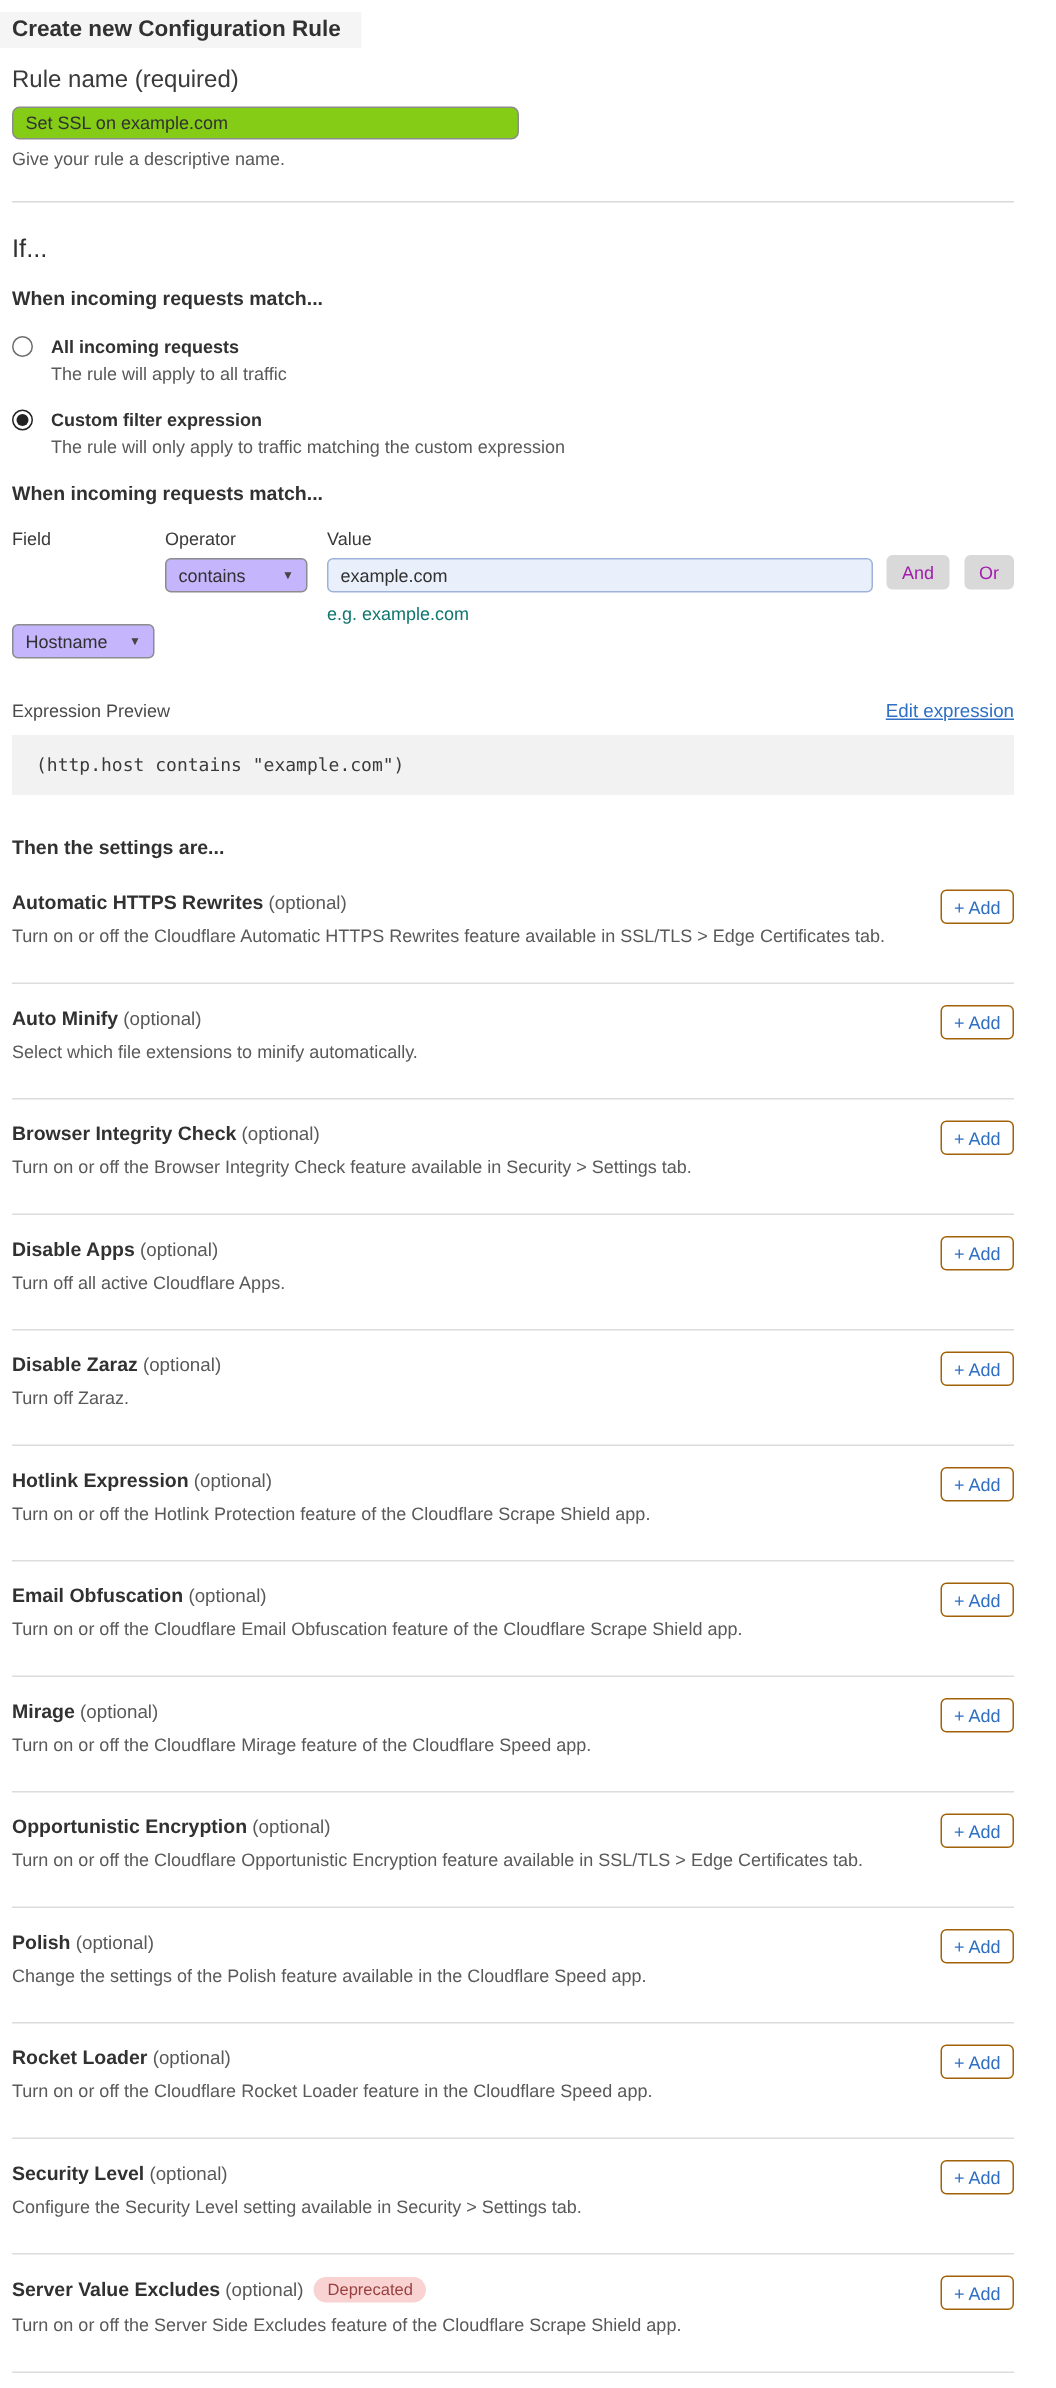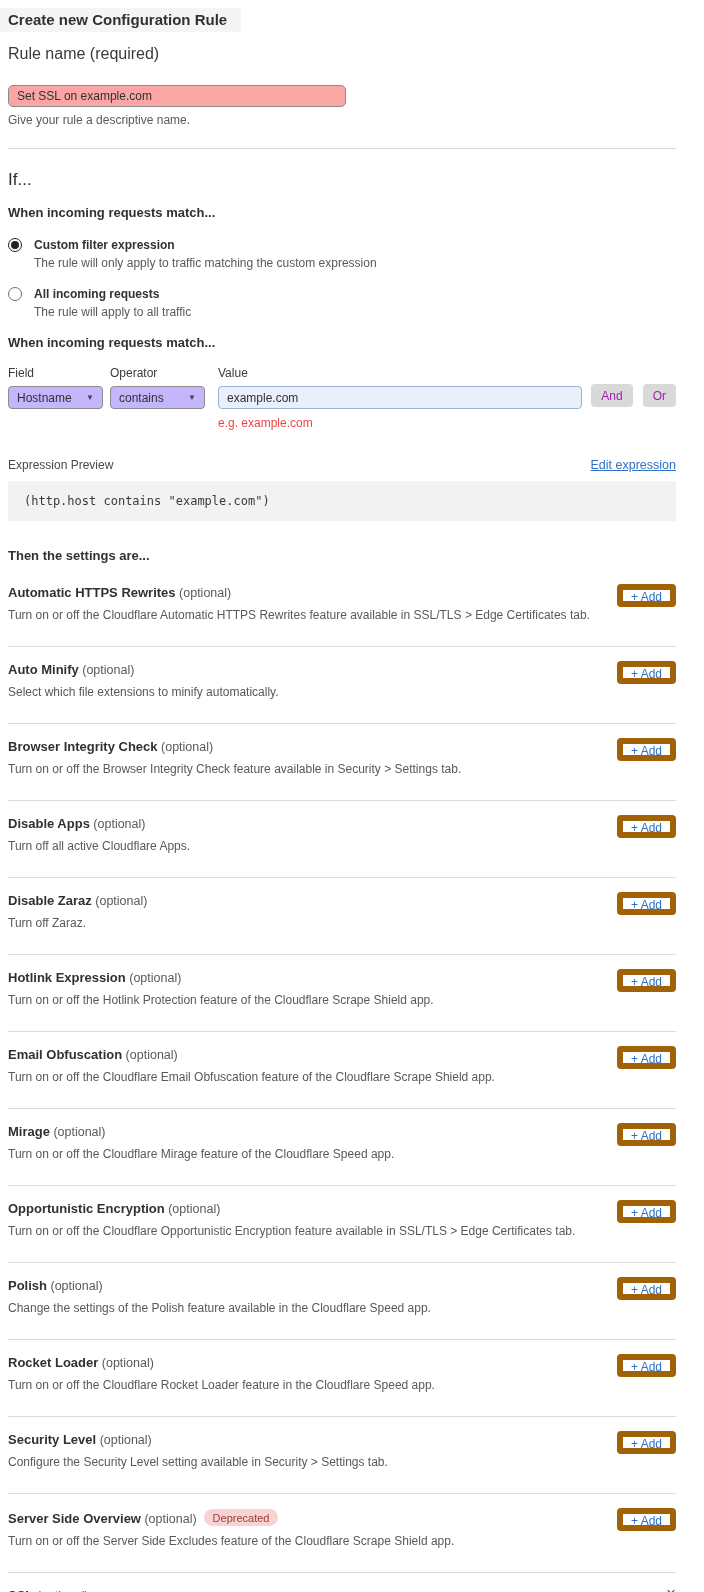--- a/index.html
+++ b/index.html
@@ -12,24 +12,24 @@
   .container { padding: 8px 28px 24px 8px; }
 
   h1.page-title {
     font-size: 15px; font-weight: bold; line-height: 20px;
     display: inline-block; background: #f5f5f5;
     margin-left: -8px; padding: 2px 14px 2px 8px;
   }
 
   .field-label { font-size: 16px; color: #3a3a3a; margin-top: 13px; }
   .rule-name-input {
-    margin-top: 22px; width: 338px; height: 22px;
+    margin-top: 8px; width: 338px; height: 22px;
     border: 1px solid #8c8c8c; border-radius: 5px;
     padding: 0 8px; font-size: 12px; color: #313131;
-    font-family: "Liberation Sans", sans-serif; background: #fca5a5;
+    font-family: "Liberation Sans", sans-serif; background: #84cc16;
   }
   .help-text { font-size: 12px; color: #595959; margin-top: 6px; }
 
   hr.section-divider { border: none; border-top: 1px solid #d9d9d9; margin: 21px 0; }
 
   .if-heading { font-size: 17px; font-weight: normal; }
   .match-label { font-size: 13px; font-weight: bold; margin-top: 15px; }
 
   .radio-group { margin-top: 17px; }
   .radio-row { display: flex; gap: 12px; margin-bottom: 15px; cursor: pointer; }
@@ -40,38 +40,38 @@
   .radio-row.selected .radio-circle { border-color: #222; }
   .radio-row.selected .radio-circle::after {
     content: ""; position: absolute; inset: 2px; background: #222; border-radius: 50%;
   }
   .radio-label { font-size: 12px; font-weight: bold; line-height: 16px; }
   .radio-desc { font-size: 12px; color: #595959; margin-top: 3px; line-height: 15px; }
 
   .builder-row { display: flex; margin-top: 16px; align-items: flex-start; }
   .builder-col { display: flex; flex-direction: column; }
   .builder-col .col-label { font-size: 12px; color: #3a3a3a; margin-bottom: 6px; }
-  .col-field { width: 95px; margin-right: 7px; }
+  .col-field { width: 95px; margin-right: 7px; gap: 44px; }
   .col-operator { width: 95px; margin-right: 13px; }
   .col-value { flex: 1; margin-right: 9px; justify-content: flex-end; }
 
   .fake-select {
     height: 23px; border: 1px solid #8c8c8c; border-radius: 4px; background: #c4b5fd;
     display: flex; align-items: center; justify-content: space-between;
     padding: 0 8px; font-size: 12px; cursor: pointer;
   }
   .caret { font-size: 8px; color: #444; line-height: 1; }
 
   .value-input {
     width: 100%; height: 23px; background: #e9effb;
     border: 1px solid #9db3d9; border-radius: 4px;
     padding: 0 8px; font-size: 12px; color: #313131;
     font-family: "Liberation Sans", sans-serif;
   }
-  .value-hint { font-size: 12px; color: #ef4444; margin-top: 7px; }
+  .value-hint { font-size: 12px; color: #0f766e; margin-top: 7px; }
 
   .conn-btn {
     height: 23px; margin-top: 18px; padding: 0 10px;
     background: #d9d9d9; border: none; border-radius: 4px;
     font-size: 12px; color: #a21caf; cursor: pointer;
     font-family: "Liberation Sans", sans-serif;
   }
   .conn-btn.or { margin-left: 10px; }
 
   .preview-row { display: flex; justify-content: space-between; align-items: flex-end; margin-top: 28px; }
@@ -87,21 +87,21 @@
   .then-heading { font-size: 13px; font-weight: bold; margin-top: 27px; }
 
   .settings-list { margin-top: 7px; }
   .setting-row { position: relative; padding: 15px 0 23px 0; border-bottom: 1px solid #dcdcdc; }
   .setting-title { font-size: 13px; font-weight: bold; }
   .optional-label { font-size: 12.5px; color: #595959; font-weight: normal; }
   .setting-desc { margin-top: 8px; font-size: 12px; color: #595959; line-height: 15px; }
   .add-btn {
     position: absolute; right: 0; top: 14px;
     height: 23px; min-width: 41px; padding: 0 8px;
-    background: #fff; border: 6px solid #a16207; border-radius: 4px;
+    background: #fff; border: 1px solid #a16207; border-radius: 4px;
     color: #2f6fc4; font-size: 12px; cursor: pointer;
     font-family: "Liberation Sans", sans-serif;
   }
   .deprecated-badge {
     display: inline-block; background: #f9d2d2; color: #9a4040;
     font-size: 11px; font-weight: normal; padding: 2.5px 9px;
     border-radius: 10px; margin-left: 7px; vertical-align: 1px;
   }
 
   .ssl-card { position: relative; padding-top: 15px; }
@@ -122,32 +122,32 @@
   <div class="field-label">Rule name (required)</div>
   <input class="rule-name-input" type="text" value="Set SSL on example.com" style="">
   <div class="help-text">Give your rule a descriptive name.</div>
 
   <hr class="section-divider">
 
   <div class="if-heading">If...</div>
   <div class="match-label">When incoming requests match...</div>
 
   <div class="radio-group">
+    <div class="radio-row">
+      <span class="radio-circle"></span>
+      <div>
+        <div class="radio-label">All incoming requests</div>
+        <div class="radio-desc">The rule will apply to all traffic</div>
+      </div>
+    </div>
     <div class="radio-row selected">
       <span class="radio-circle"></span>
       <div>
         <div class="radio-label">Custom filter expression</div>
         <div class="radio-desc">The rule will only apply to traffic matching the custom expression</div>
-      </div>
-    </div>
-    <div class="radio-row">
-      <span class="radio-circle"></span>
-      <div>
-        <div class="radio-label">All incoming requests</div>
-        <div class="radio-desc">The rule will apply to all traffic</div>
       </div>
     </div>
   </div>
 
   <div class="match-label" style="margin-top:13px;">When incoming requests match...</div>
 
   <div class="builder-row">
     <div class="builder-col col-field">
       <div class="col-label">Field</div>
       <div class="fake-select">
@@ -234,21 +234,21 @@
         <div><span class="setting-title">Rocket Loader</span><span class="optional-label"> (optional)</span></div>
         <div class="setting-desc">Turn on or off the Cloudflare Rocket Loader feature in the Cloudflare Speed app.</div>
         <button class="add-btn">+ Add</button>
       </div>
       <div class="setting-row">
         <div><span class="setting-title">Security Level</span><span class="optional-label"> (optional)</span></div>
         <div class="setting-desc">Configure the Security Level setting available in Security &gt; Settings tab.</div>
         <button class="add-btn">+ Add</button>
       </div>
       <div class="setting-row">
-        <div><span class="setting-title">Server Side Overview</span><span class="optional-label"> (optional)</span><span class="deprecated-badge">Deprecated</span></div>
+        <div><span class="setting-title">Server Value Excludes</span><span class="optional-label"> (optional)</span><span class="deprecated-badge">Deprecated</span></div>
         <div class="setting-desc">Turn on or off the Server Side Excludes feature of the Cloudflare Scrape Shield app.</div>
         <button class="add-btn">+ Add</button>
       </div>
     </div>
 
   <div class="ssl-card">
     <div>
       <span class="setting-title">SSL</span>
       <span class="optional-label">(optional)</span>
     </div>

